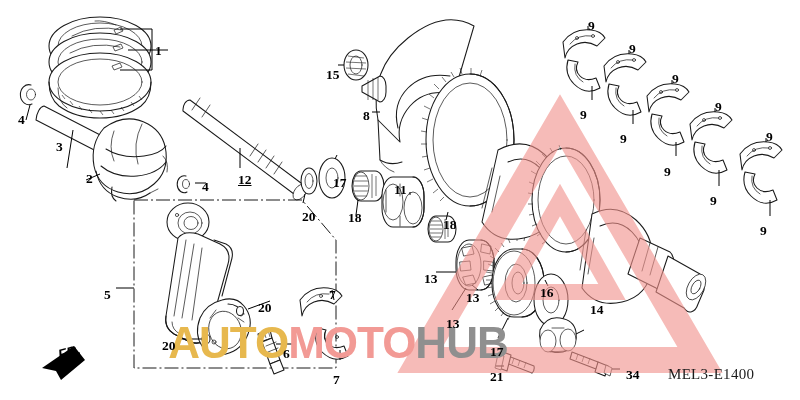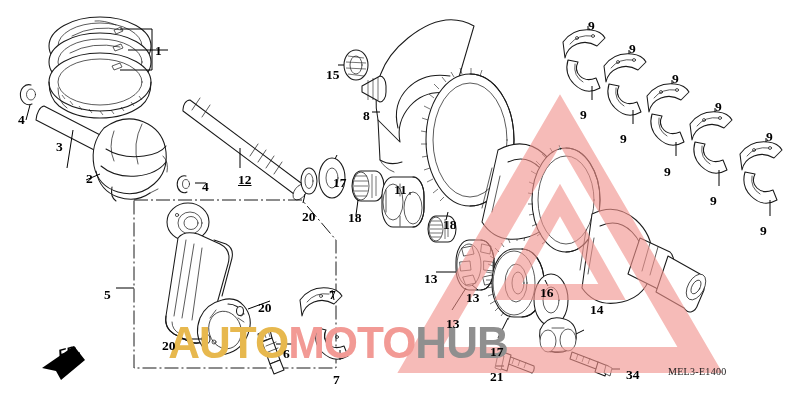--- a/index.html
+++ b/index.html
@@ -9,21 +9,21 @@
   #art{position:absolute;inset:0;}
   .wm{position:absolute;pointer-events:none;}
   #wm-text{left:0;top:318px;width:676px;text-align:center;
            font-family:"Liberation Sans",sans-serif;
            font-weight:bold;font-size:44px;letter-spacing:-1px;
            white-space:nowrap;}
   #wm-text .a{color:#e7b84e;}
   #wm-text .b{color:#f29a95;}
   #wm-text .c{color:#8f8f8f;}
   #partcode{position:absolute;left:668px;top:366px;
-            font-family:"Liberation Serif",serif;font-size:10px;
+            font-family:"Liberation Serif",serif;font-size:15px;
             color:#1b1b1b;letter-spacing:.3px;}
   #frlabel{position:absolute;left:58px;top:344px;
            font-family:"Liberation Sans",sans-serif;
            font-weight:bold;font-style:italic;font-size:14px;color:#000;
            transform:rotate(-14deg);}
   .lbl{position:absolute;font-family:"Liberation Serif",serif;
        font-size:13.5px;font-weight:bold;color:#000;line-height:1;}
 </style>
 </head>
 <body>

